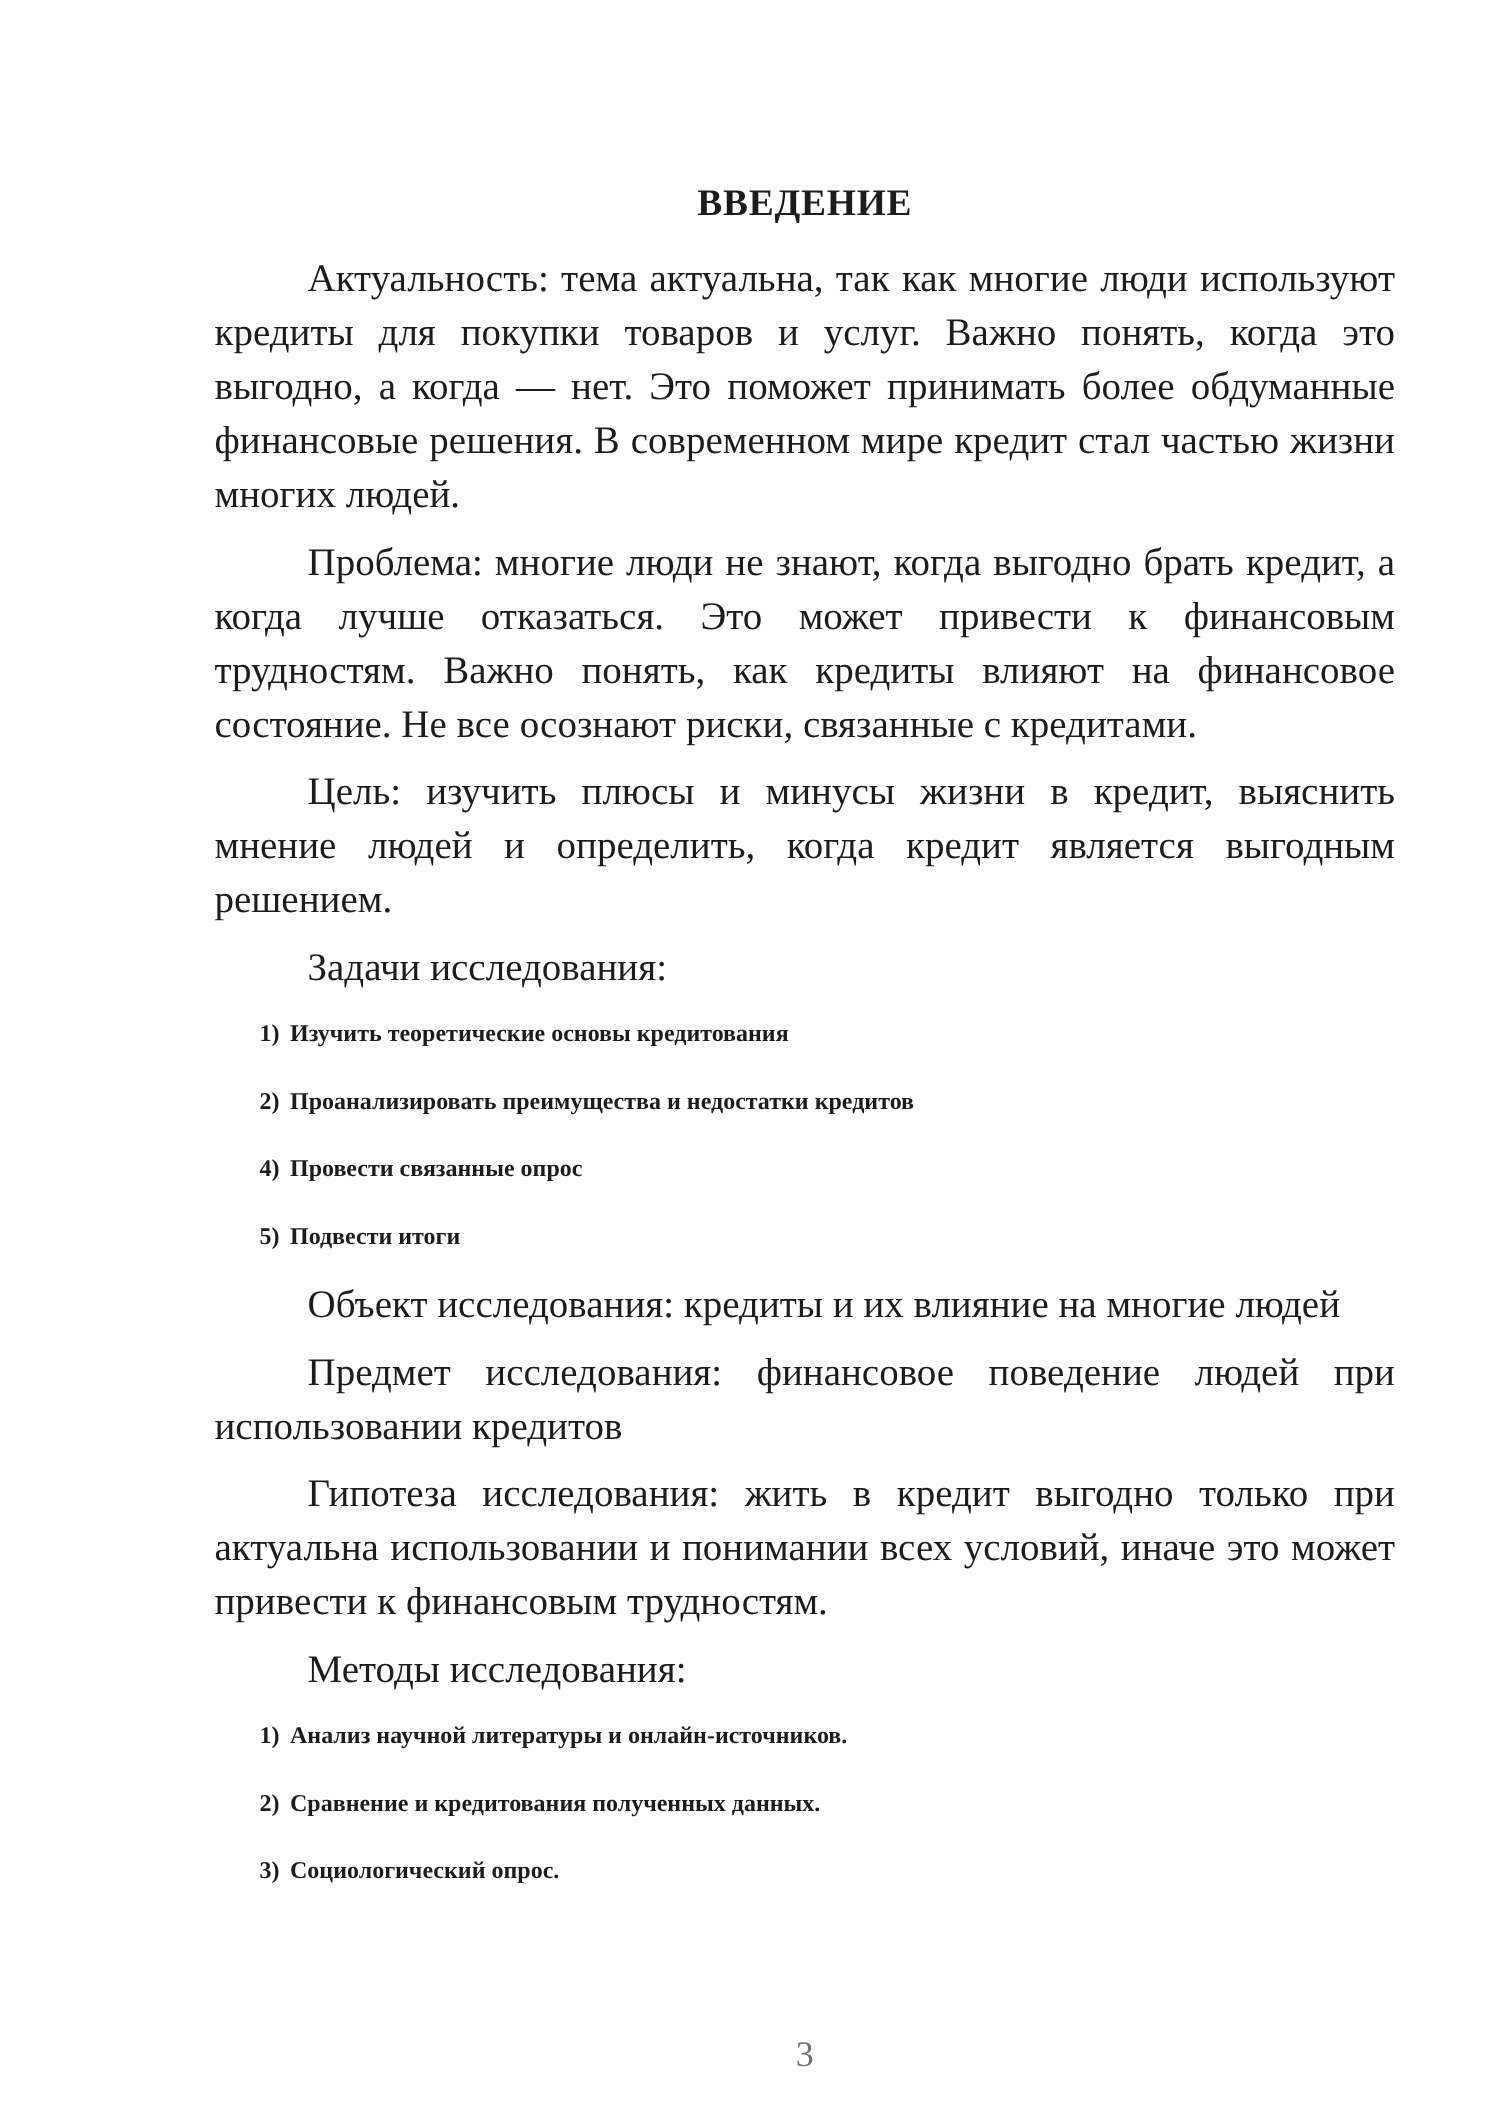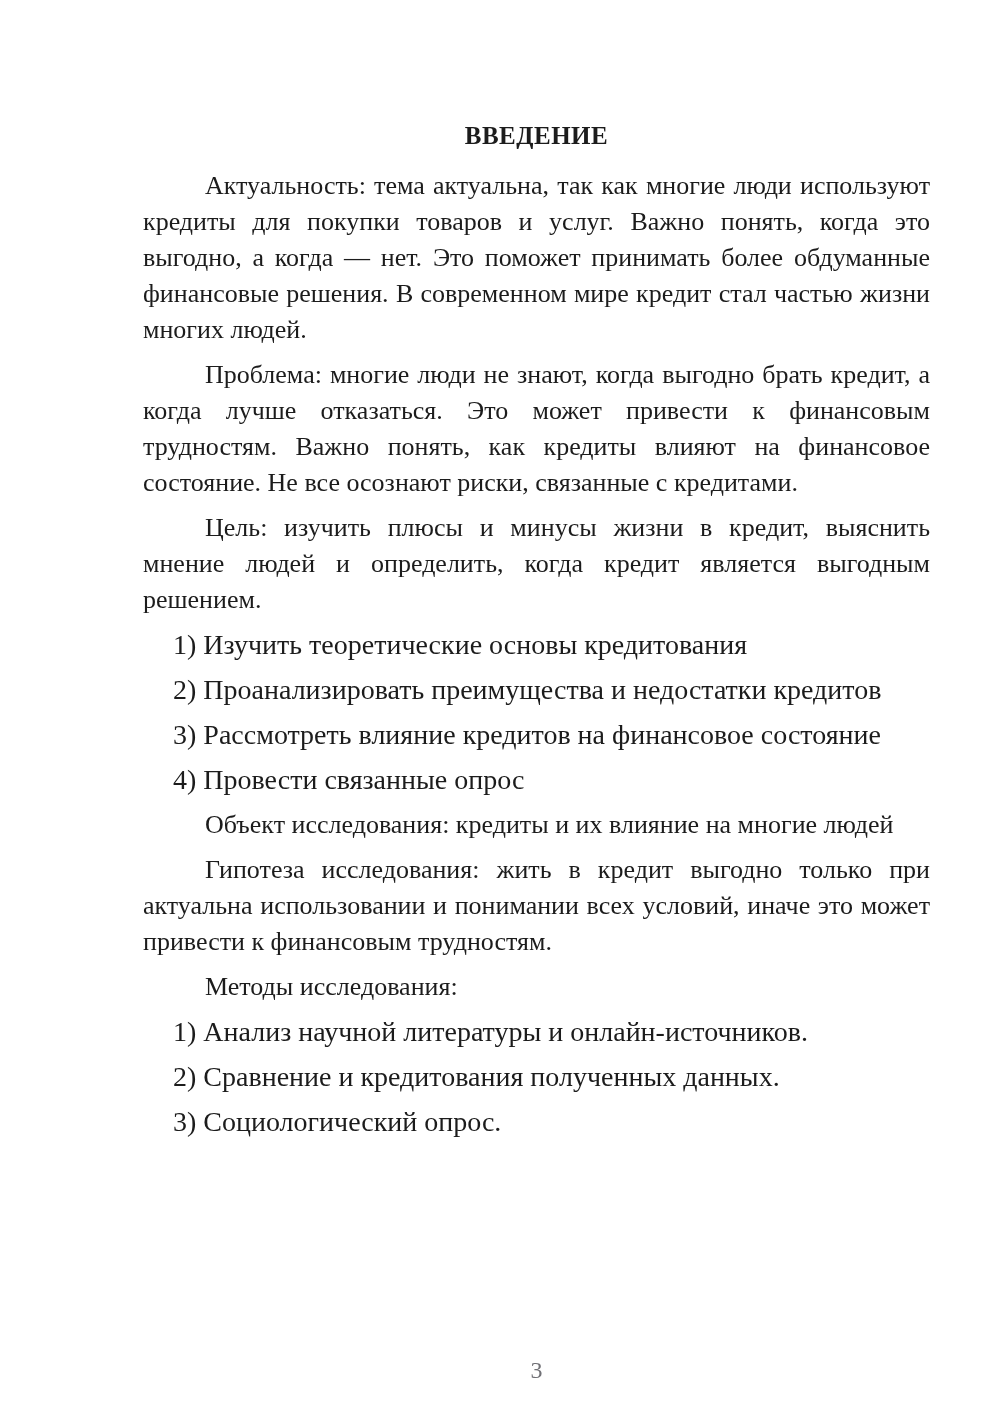--- a/index.html
+++ b/index.html
@@ -33,25 +33,26 @@
     margin: 0 0 14px 0;
   }
   .para {
     font-size: 26px;
     line-height: 36px;
     text-align: justify;
     text-indent: 62px;
     margin: 0 0 9px 0;
   }
   .list-item {
-    font-size: 28px;
+    font-size: 16px;
     line-height: 36px;
     text-align: justify;
     padding-left: 30px;
     margin: 0 0 9px 0;
+    font-weight: bold;
   }
   .li-num { margin-right: 7px; }
   .page-footer {
     position: absolute;
     top: 1324px;
     left: 143px;
     right: 70px;
     text-align: center;
     font-size: 24px;
     line-height: 36px;
@@ -64,36 +65,38 @@
 <div class="page">
 
   <h1 class="doc-title">ВВЕДЕНИЕ</h1>
 
   <p class="para">Актуальность: тема актуальна, так как многие люди используют кредиты для покупки товаров и услуг. Важно понять, когда это выгодно, а когда — нет. Это поможет принимать более обдуманные финансовые решения. В современном мире кредит стал частью жизни многих людей.</p>
 
   <p class="para">Проблема: многие люди не знают, когда выгодно брать кредит, а когда лучше отказаться. Это может привести к финансовым трудностям. Важно понять, как кредиты влияют на финансовое состояние. Не все осознают риски, связанные с кредитами.</p>
 
   <p class="para">Цель: изучить плюсы и минусы жизни в кредит, выяснить мнение людей и определить, когда кредит является выгодным решением.</p>
 
+  <p class="para">Задачи исследования:</p>
 
   <div class="list-item">
     <span class="li-num">1)</span><span>Изучить теоретические основы кредитования</span>
   </div>
   <div class="list-item">
     <span class="li-num">2)</span><span>Проанализировать преимущества и недостатки кредитов</span>
   </div>
   <div class="list-item">
-    <span class="li-num">3)</span><span>Рассмотреть влияние кредитов на финансовое состояние</span>
+    <span class="li-num">4)</span><span>Провести связанные опрос</span>
   </div>
   <div class="list-item">
-    <span class="li-num">4)</span><span>Провести связанные опрос</span>
+    <span class="li-num">5)</span><span>Подвести итоги</span>
   </div>
 
   <p class="para">Объект исследования: кредиты и их влияние на многие людей</p>
 
+  <p class="para">Предмет исследования: финансовое поведение людей при использовании кредитов</p>
 
   <p class="para">Гипотеза исследования: жить в кредит выгодно только при актуальна использовании и понимании всех условий, иначе это может привести к финансовым трудностям.</p>
 
   <p class="para">Методы исследования:</p>
 
   <div class="list-item">
     <span class="li-num">1)</span><span>Анализ научной литературы и онлайн-источников.</span>
   </div>
   <div class="list-item">
     <span class="li-num">2)</span><span>Сравнение и кредитования полученных данных.</span>

